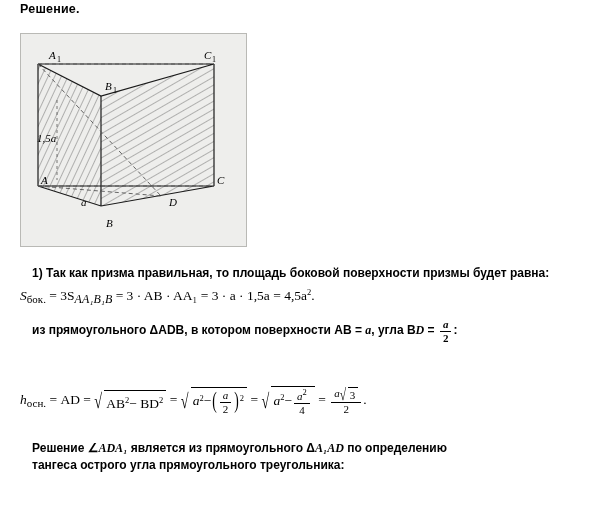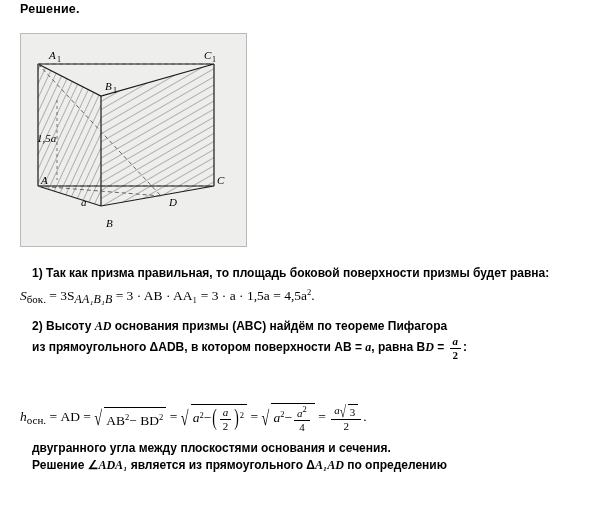--- a/index.html
+++ b/index.html
@@ -187,41 +187,38 @@
     <div class="para">1) Так как призма правильная, то площадь боковой поверхности призмы будет равна:</div>
     <div class="formula-line formula-row">
       <span class="mi">S</span><span class="sub">бок.</span>
       <span class="mup">= 3S</span><span class="sub-i">AA₁B₁B</span>
       <span class="mup">= 3 · AB · AA₁ = 3 · a · 1,5a = 4,5a</span><span class="sup">2</span><span class="mup">.</span>
     </div>
   </div>
 
   <div class="body-text p2">
     <div class="para">
-      <span>2) Высоту </span><span class="mi">AD</span><span> основания призмы (ABC) найдём по теореме Пифагора</span>
-    </div>
-    <div class="para">
-      <span>из прямоугольного ΔADB, в котором поверхности AB = </span><span class="mi">a</span><span>, равна B</span><span class="mi">D</span><span> = </span><span class="frac"><span class="num mi">a</span><span class="den mup">2</span></span><span>:</span>
+      <span>из прямоугольного ΔADB, в котором поверхности AB = </span><span class="mi">a</span><span>, угла B</span><span class="mi">D</span><span> = </span><span class="frac"><span class="num mi">a</span><span class="den mup">2</span></span><span>:</span>
     </div>
 
     <div class="formula-line formula-row" style="margin-top:10px">
       <span class="eqline">
         <span class="mi">h</span><span class="sub">осн.</span>
         <span class="mup">= AD =</span>
         <span class="sqrt"><span class="radicand"><span class="mup">AB</span><span class="sup">2</span><span class="mup">− BD</span><span class="sup">2</span></span></span>
         <span class="mup">=</span>
         <span class="sqrt"><span class="radicand"><span class="mi">a</span><span class="sup">2</span><span class="mup">−</span><span class="bigparen">(</span><span class="frac"><span class="num mi">a</span><span class="den mup">2</span></span><span class="bigparen">)</span><span class="sup">2</span></span></span>
         <span class="mup">=</span>
         <span class="sqrt"><span class="radicand"><span class="mi">a</span><span class="sup">2</span><span class="mup">−</span><span class="frac"><span class="num"><span class="mi">a</span><span class="sup">2</span></span><span class="den mup">4</span></span></span></span>
         <span class="mup">=</span>
         <span class="frac"><span class="num"><span class="mi">a</span><span class="sqrt" style="padding-left:8px"><span class="radicand mup">3</span></span></span><span class="den mup">2</span></span><span class="mup">.</span>
       </span>
     </div>
   </div>
 
   <div class="body-text p3">
-    <div class="para">двугранного угла между плоскостями  основания и сечения.</div>
     <div class="para">
       <span>Решение ∠</span><span class="mi">ADA₁</span><span> является из прямоугольного Δ</span><span class="mi">A₁AD</span><span> по определению</span>
     </div>
+    <div class="para">тангеса острого угла прямоугольного треугольника:</div>
   </div>
 
 </div>
 
 </body></html>

